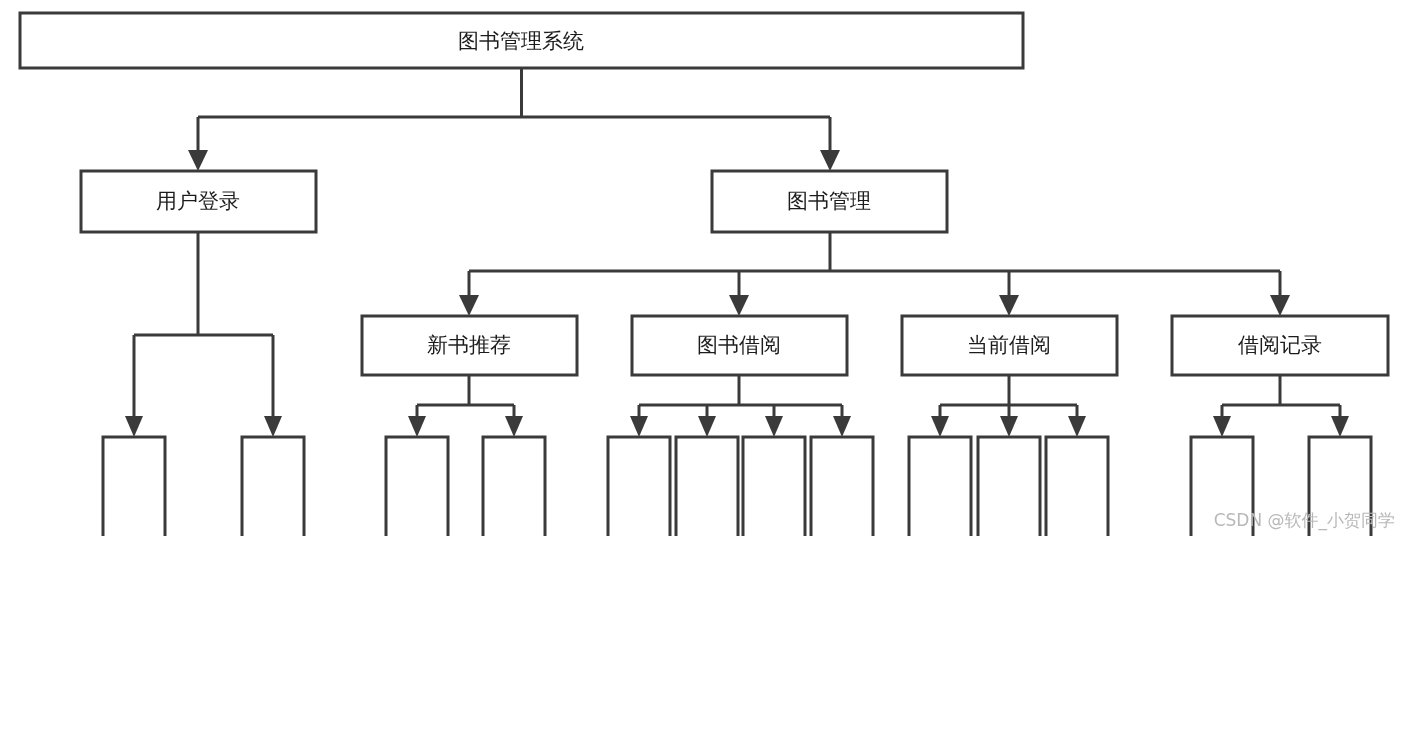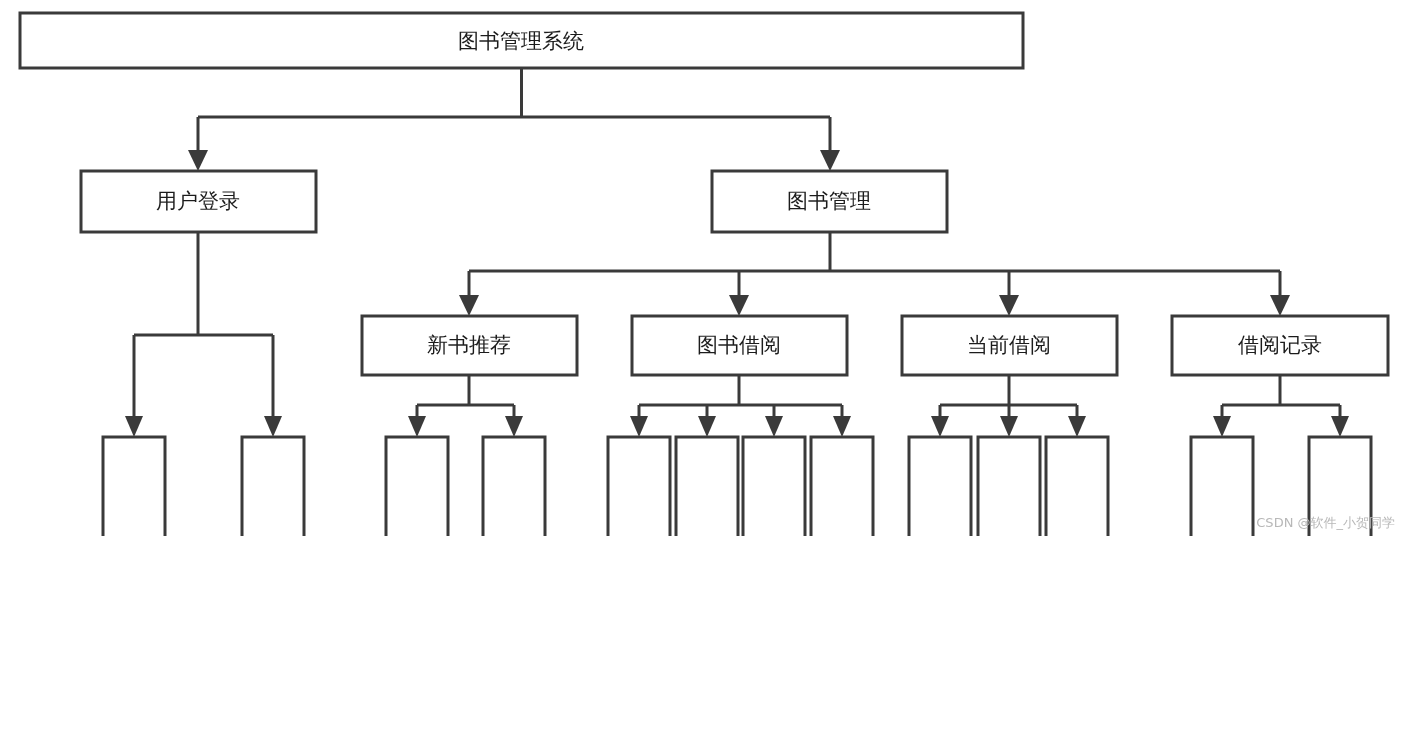--- a/index.html
+++ b/index.html
@@ -62,21 +62,21 @@
     color: #1c1c1c;
     letter-spacing: 1.5px;
     white-space: nowrap;
     pointer-events: none;
   }
   .watermark {
     position: absolute;
     right: 10px;
     bottom: 4px;
     font-family: "DejaVu Sans", "Liberation Sans", sans-serif;
-    font-size: 13px;
+    font-size: 17px;
     color: #b8b8b8;
     white-space: nowrap;
     user-select: none;
   }
 </style>
 </head>
 <body>
 
 <div id="diagram-root">
 

